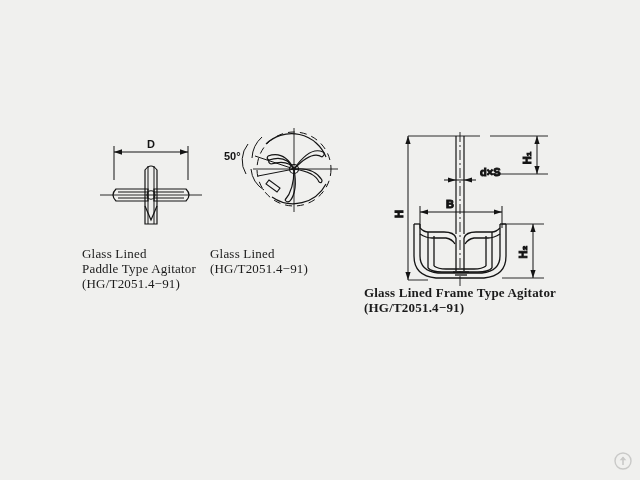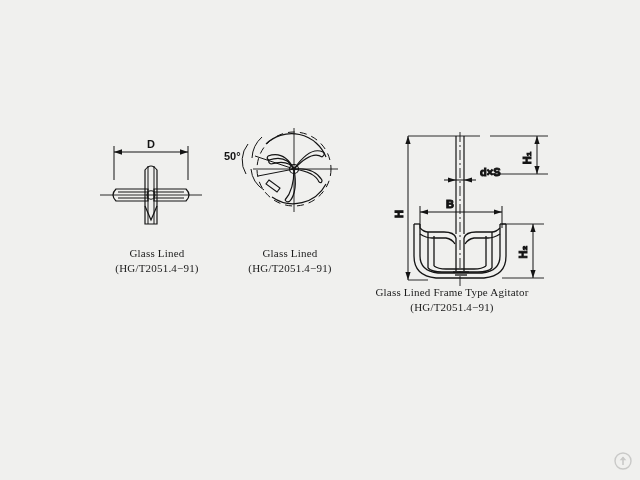--- a/index.html
+++ b/index.html
@@ -17,40 +17,40 @@
   }
   #page-root {
     position: absolute;
     inset: 0;
   }
   .fig {
     position: absolute;
   }
   .caption {
     position: absolute;
-    text-align: center;
+    text-align: left;
     font-family: "Liberation Serif", serif;
-    font-size: 11px;
+    font-size: 13px;
     line-height: 15px;
     color: #1b1b1b;
     letter-spacing: 0.2px;
     white-space: nowrap;
   }
   .caption .cline {
     display: block;
   }
   
   #fig-paddle   { left: 92px;  top: 138px; width: 130px; height: 90px; }
   #cap-paddle   { left: 82px;  top: 246px; width: 150px; }
 
   #fig-turbine  { left: 222px; top: 112px; width: 130px; height: 105px; }
   #cap-turbine  { left: 210px; top: 246px; width: 160px; }
 
   #fig-frame    { left: 398px; top: 128px; width: 172px; height: 160px; }
-  #cap-frame    { left: 344px; top: 285px; width: 216px; }
+  #cap-frame    { left: 364px; top: 285px; width: 216px; font-weight: bold; }
 
   #watermark {
     position: absolute;
     left: 614px;
     top: 452px;
     width: 18px;
     height: 18px;
     opacity: 0.45;
   }
   svg { display: block; overflow: visible; }
@@ -101,20 +101,21 @@
         <path d="M53 68 L59 82 L65 68" stroke-width="1.2"></path>
 
         <ellipse cx="59" cy="57" rx="4" ry="4.2" stroke-width="1.1"></ellipse>
       </g>
       <text class="dimtext" x="59" y="10" text-anchor="middle">D</text>
     </svg>
   </div>
 
   <div class="caption" id="cap-paddle">
     <span class="cline">Glass Lined</span>
+    <span class="cline">Paddle Type Agitator</span>
     <span class="cline">(HG/T2051.4−91)</span>
   </div>
 
   <div class="fig" id="fig-turbine">
     <svg width="132" height="108" viewBox="0 0 132 108">
       <g stroke="#141414" fill="none" stroke-width="1">
 
         <circle cx="72" cy="57" r="37" stroke-dasharray="7 5" stroke-width="1"></circle>
 
         <path d="M44 32 A37 37 0 0 1 104 45" stroke-width="1.2"></path>

